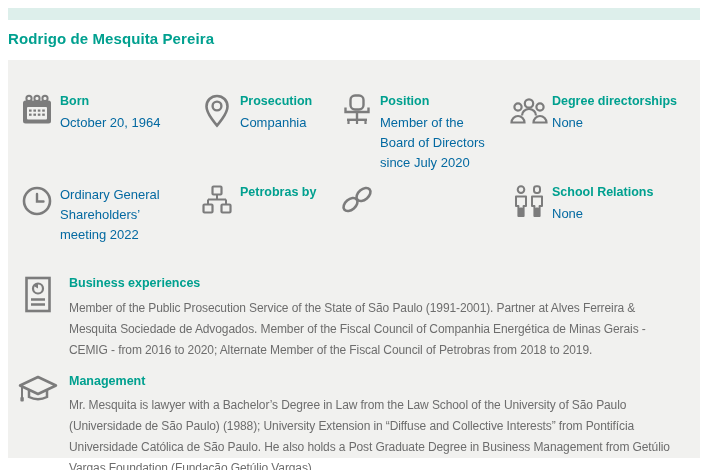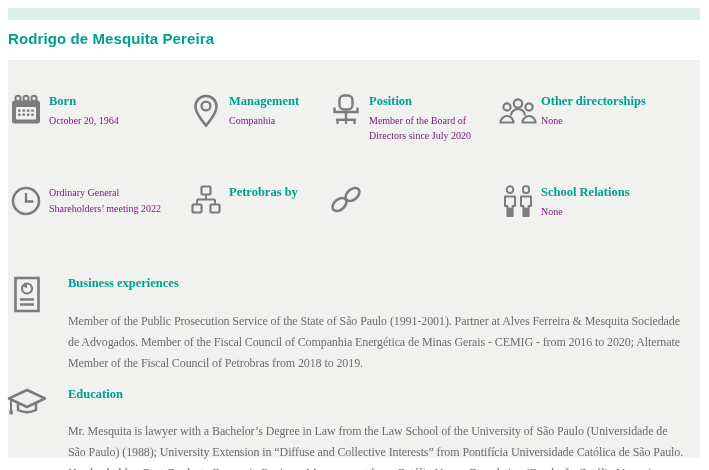--- a/index.html
+++ b/index.html
@@ -7,36 +7,36 @@
     position:relative;width:709px;height:470px;background:#ffffff;
     font-family:"Liberation Sans", sans-serif;color:#6d6d6d;overflow:hidden;
   }
   .topbar{position:absolute;left:8px;top:8px;width:692px;height:12px;background:#ddefeb;}
   .name{
     position:absolute;left:8px;top:30px;font-size:15px;font-weight:bold;color:#00a08f;
     letter-spacing:.1px;
   }
   .panel{
     position:absolute;left:8px;top:60px;width:692px;height:398px;background:#f1f1ef;
-    box-sizing:border-box;padding:34px 16px 10px 2px;font-family:Liberation Serif, serif;
+    box-sizing:border-box;padding:34px 16px 10px 13px;
   }
   .fields{
     display:grid;
     grid-template-columns:180px 140px 172px 1fr;
     grid-auto-rows:minmax(91px,auto);
   }
   .cell{display:flex;gap:7px;align-items:flex-start;}
   .ic{flex:0 0 32px;width:32px;display:flex;justify-content:center;align-items:flex-start;}
   .ic svg{overflow:visible;}
   .label{color:#00a08f;font-weight:bold;font-size:12.5px;margin:0 0 3px 0;line-height:1.25;}
-  .value{color:#701a75;font-size:10px;line-height:1.55;max-width:122px;}
-  .section{display:flex;gap:24px;align-items:flex-start;margin-bottom:13px;}
+  .value{color:#0369a1;font-size:13px;line-height:1.55;max-width:122px;}
+  .section{display:flex;gap:14px;align-items:flex-start;margin-bottom:13px;}
   .section .ic{flex:0 0 34px;width:34px;}
   .section-body{flex:1;}
-  .section-text{color:#6d6d6d;font-size:12px;line-height:21px;letter-spacing:-0.1px;margin-top:19px;}
+  .section-text{color:#6d6d6d;font-size:12px;line-height:21px;letter-spacing:-0.1px;margin-top:6px;}
   .stroke{stroke:#7c7c7c;fill:none;}
   .fillg{fill:#7c7c7c;}
   .fillbg{fill:#f1f1ef;}
 </style>
 </head>
 <body>
 
 <div class="page">
 
   <div class="topbar"></div>
@@ -74,21 +74,21 @@
       </div>
 
       <div class="cell">
         <span class="ic">
           <svg width="26" height="34" viewBox="0 0 26 34">
             <path class="stroke" stroke-width="2.6" d="M13 2 C7 2 2.5 6.5 2.5 12.5 C2.5 20 13 31.5 13 31.5 C13 31.5 23.5 20 23.5 12.5 C23.5 6.5 19 2 13 2 Z"></path>
             <circle class="stroke" stroke-width="2.4" cx="13" cy="12" r="4.4"></circle>
           </svg>
         </span>
         <div class="txt">
-          <div class="label">Management</div>
+          <div class="label">Prosecution</div>
           <div class="value">Companhia</div>
         </div>
       </div>
 
       <div class="cell">
         <span class="ic">
           <svg width="30" height="34" viewBox="0 0 30 34">
             <rect class="stroke" stroke-width="2.4" x="8.5" y="1.5" width="13" height="14" rx="4.5"></rect>
             <path class="stroke" stroke-width="2.4" d="M3.5 13.5 V18 H26.5 V13.5"></path>
             <path class="stroke" stroke-width="2.4" d="M15 18 V25.5"></path>
@@ -107,21 +107,21 @@
           <svg width="38" height="28" viewBox="0 0 38 28" style="margin-top:4px">
             <circle class="stroke" stroke-width="2.2" cx="19" cy="5.5" r="4.2"></circle>
             <path class="stroke" stroke-width="2.2" d="M12 17.5 a7 6.5 0 0 1 14 0"></path>
             <circle class="stroke fillbg" stroke-width="2.2" cx="8" cy="9" r="3.6" fill="#f1f1ef"></circle>
             <path class="stroke fillbg" stroke-width="2.2" fill="#f1f1ef" d="M1.5 24.5 a6.5 6.5 0 0 1 13 0 Z"></path>
             <circle class="stroke fillbg" stroke-width="2.2" cx="30" cy="9" r="3.6" fill="#f1f1ef"></circle>
             <path class="stroke fillbg" stroke-width="2.2" fill="#f1f1ef" d="M23.5 24.5 a6.5 6.5 0 0 1 13 0 Z"></path>
           </svg>
         </span>
         <div class="txt">
-          <div class="label">Other directorships</div>
+          <div class="label">Degree directorships</div>
           <div class="value">None</div>
         </div>
       </div>
 
       <div class="cell">
         <span class="ic">
           <svg width="32" height="32" viewBox="0 0 32 32">
             <circle class="stroke" stroke-width="2.6" cx="16" cy="16" r="13"></circle>
             <path class="stroke" stroke-width="2.4" stroke-linecap="round" d="M16 9 V16.5 H22.5"></path>
           </svg>
@@ -189,19 +189,19 @@
     <div class="section">
       <span class="ic">
         <svg width="44" height="34" viewBox="0 0 44 34">
           <path class="stroke" stroke-width="2.5" stroke-linejoin="round" d="M22 3 L40 11.5 L22 20 L4 11.5 Z"></path>
           <path class="stroke" stroke-width="2.5" d="M13 16 L13 23 Q22 27.5 31 23 L31 16"></path>
           <path class="stroke" stroke-width="2" d="M6 13 L6 23"></path>
           <rect class="fillg" x="4.4" y="23" width="3.4" height="4.4" rx="1"></rect>
         </svg>
       </span>
       <div class="section-body">
-        <div class="label">Education</div>
+        <div class="label">Management</div>
         <div class="section-text">Mr. Mesquita is lawyer with a Bachelor’s Degree in Law from the Law School of the University of São Paulo (Universidade de São Paulo) (1988); University Extension in “Diffuse and Collective Interests” from Pontifícia Universidade Católica de São Paulo.  He also holds a Post Graduate Degree in Business Management from Getúlio Vargas Foundation (Fundação Getúlio Vargas).</div>
       </div>
     </div>
 
   </div>
 </div>
 
 </body></html>

